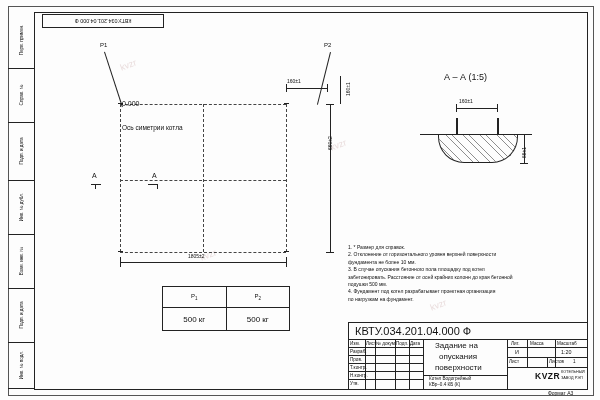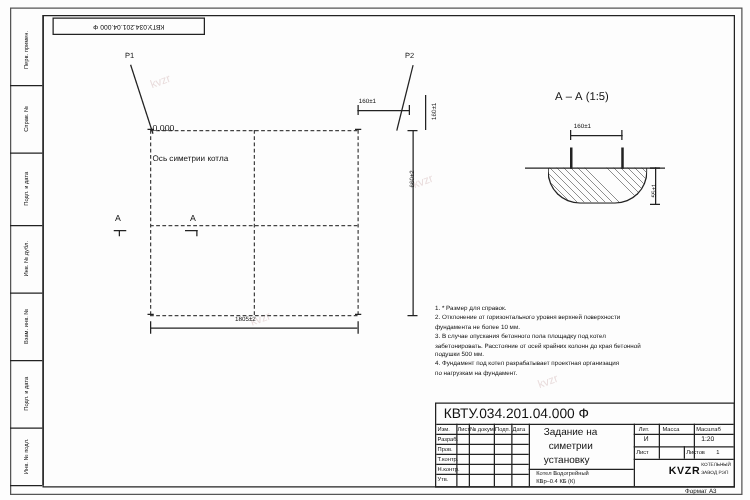--- a/index.html
+++ b/index.html
@@ -145,20 +145,32 @@
     <div>1. * Размер для справок.</div>
     <div>2. Отклонение от горизонтального уровня верхней поверхности</div>
     <div>фундамента не более 10 мм.</div>
     <div>3. В случае опускания бетонного пола площадку под котел</div>
     <div>забетонировать. Расстояние от осей крайних колонн до края бетонной</div>
     <div>подушки 500 мм.</div>
     <div>4. Фундамент под котел разрабатывает проектная организация</div>
     <div>по нагрузкам на фундамент.</div>
   </div>
 
+  <table class="tbl" style="left:162px;top:286px;width:128px;">
+    <tbody>
+        <tr>
+      <th style="width:64px;height:20px;"><span>Р</span><sub style="font-size:4.5px;">1</sub></th>
+      <th style="width:64px;height:20px;"><span>Р</span><sub style="font-size:4.5px;">2</sub></th>
+    </tr>
+    <tr>
+      <td style="height:22px;font-size:8px;">500 кг</td>
+      <td style="height:22px;font-size:8px;">500 кг</td>
+    </tr>
+  </tbody>
+    </table>
 
   <div class="stamp" style="left:348px;top:322px;width:238px;height:66px;">
 
     <div class="sline" style="left:0;top:16px;width:238px;height:1px;"></div>
     <div class="bigcode" style="left:6px;top:2px;">КВТУ.034.201.04.000   Ф</div>
 
     <div class="sline" style="left:74px;top:16px;width:1px;height:50px;"></div>
     <div class="sline" style="left:158px;top:16px;width:1px;height:50px;"></div>
 
     <div class="sline" style="left:0;top:24px;width:74px;height:1px;"></div>
@@ -177,22 +189,22 @@
     <div class="stext" style="left:47px;top:18px;">Подп.</div>
     <div class="stext" style="left:61px;top:18px;">Дата</div>
 
     <div class="stext" style="left:1px;top:26px;">Разраб.</div>
     <div class="stext" style="left:1px;top:34px;">Пров.</div>
     <div class="stext" style="left:1px;top:42px;">Т.контр.</div>
     <div class="stext" style="left:1px;top:50px;">Н.контр.</div>
     <div class="stext" style="left:1px;top:58px;">Утв.</div>
 
     <div class="title-it" style="left:86px;top:18px;">Задание на</div>
-    <div class="title-it" style="left:90px;top:29px;">симетрии</div>
-    <div class="title-it" style="left:86px;top:40px;">установку</div>
+    <div class="title-it" style="left:90px;top:29px;">опускания</div>
+    <div class="title-it" style="left:86px;top:40px;">поверхности</div>
     <div class="sline" style="left:74px;top:52px;width:84px;height:1px;"></div>
     <div class="stext" style="left:80px;top:53px;">Котел Водогрейный</div>
     <div class="stext" style="left:80px;top:59px;">КВр–0.4  КБ  (К)</div>
 
     <div class="sline" style="left:158px;top:24px;width:80px;height:1px;"></div>
     <div class="sline" style="left:158px;top:34px;width:80px;height:1px;"></div>
     <div class="sline" style="left:158px;top:44px;width:80px;height:1px;"></div>
     <div class="sline" style="left:178px;top:16px;width:1px;height:28px;"></div>
     <div class="sline" style="left:206px;top:16px;width:1px;height:28px;"></div>
     <div class="sline" style="left:198px;top:34px;width:1px;height:10px;"></div>

